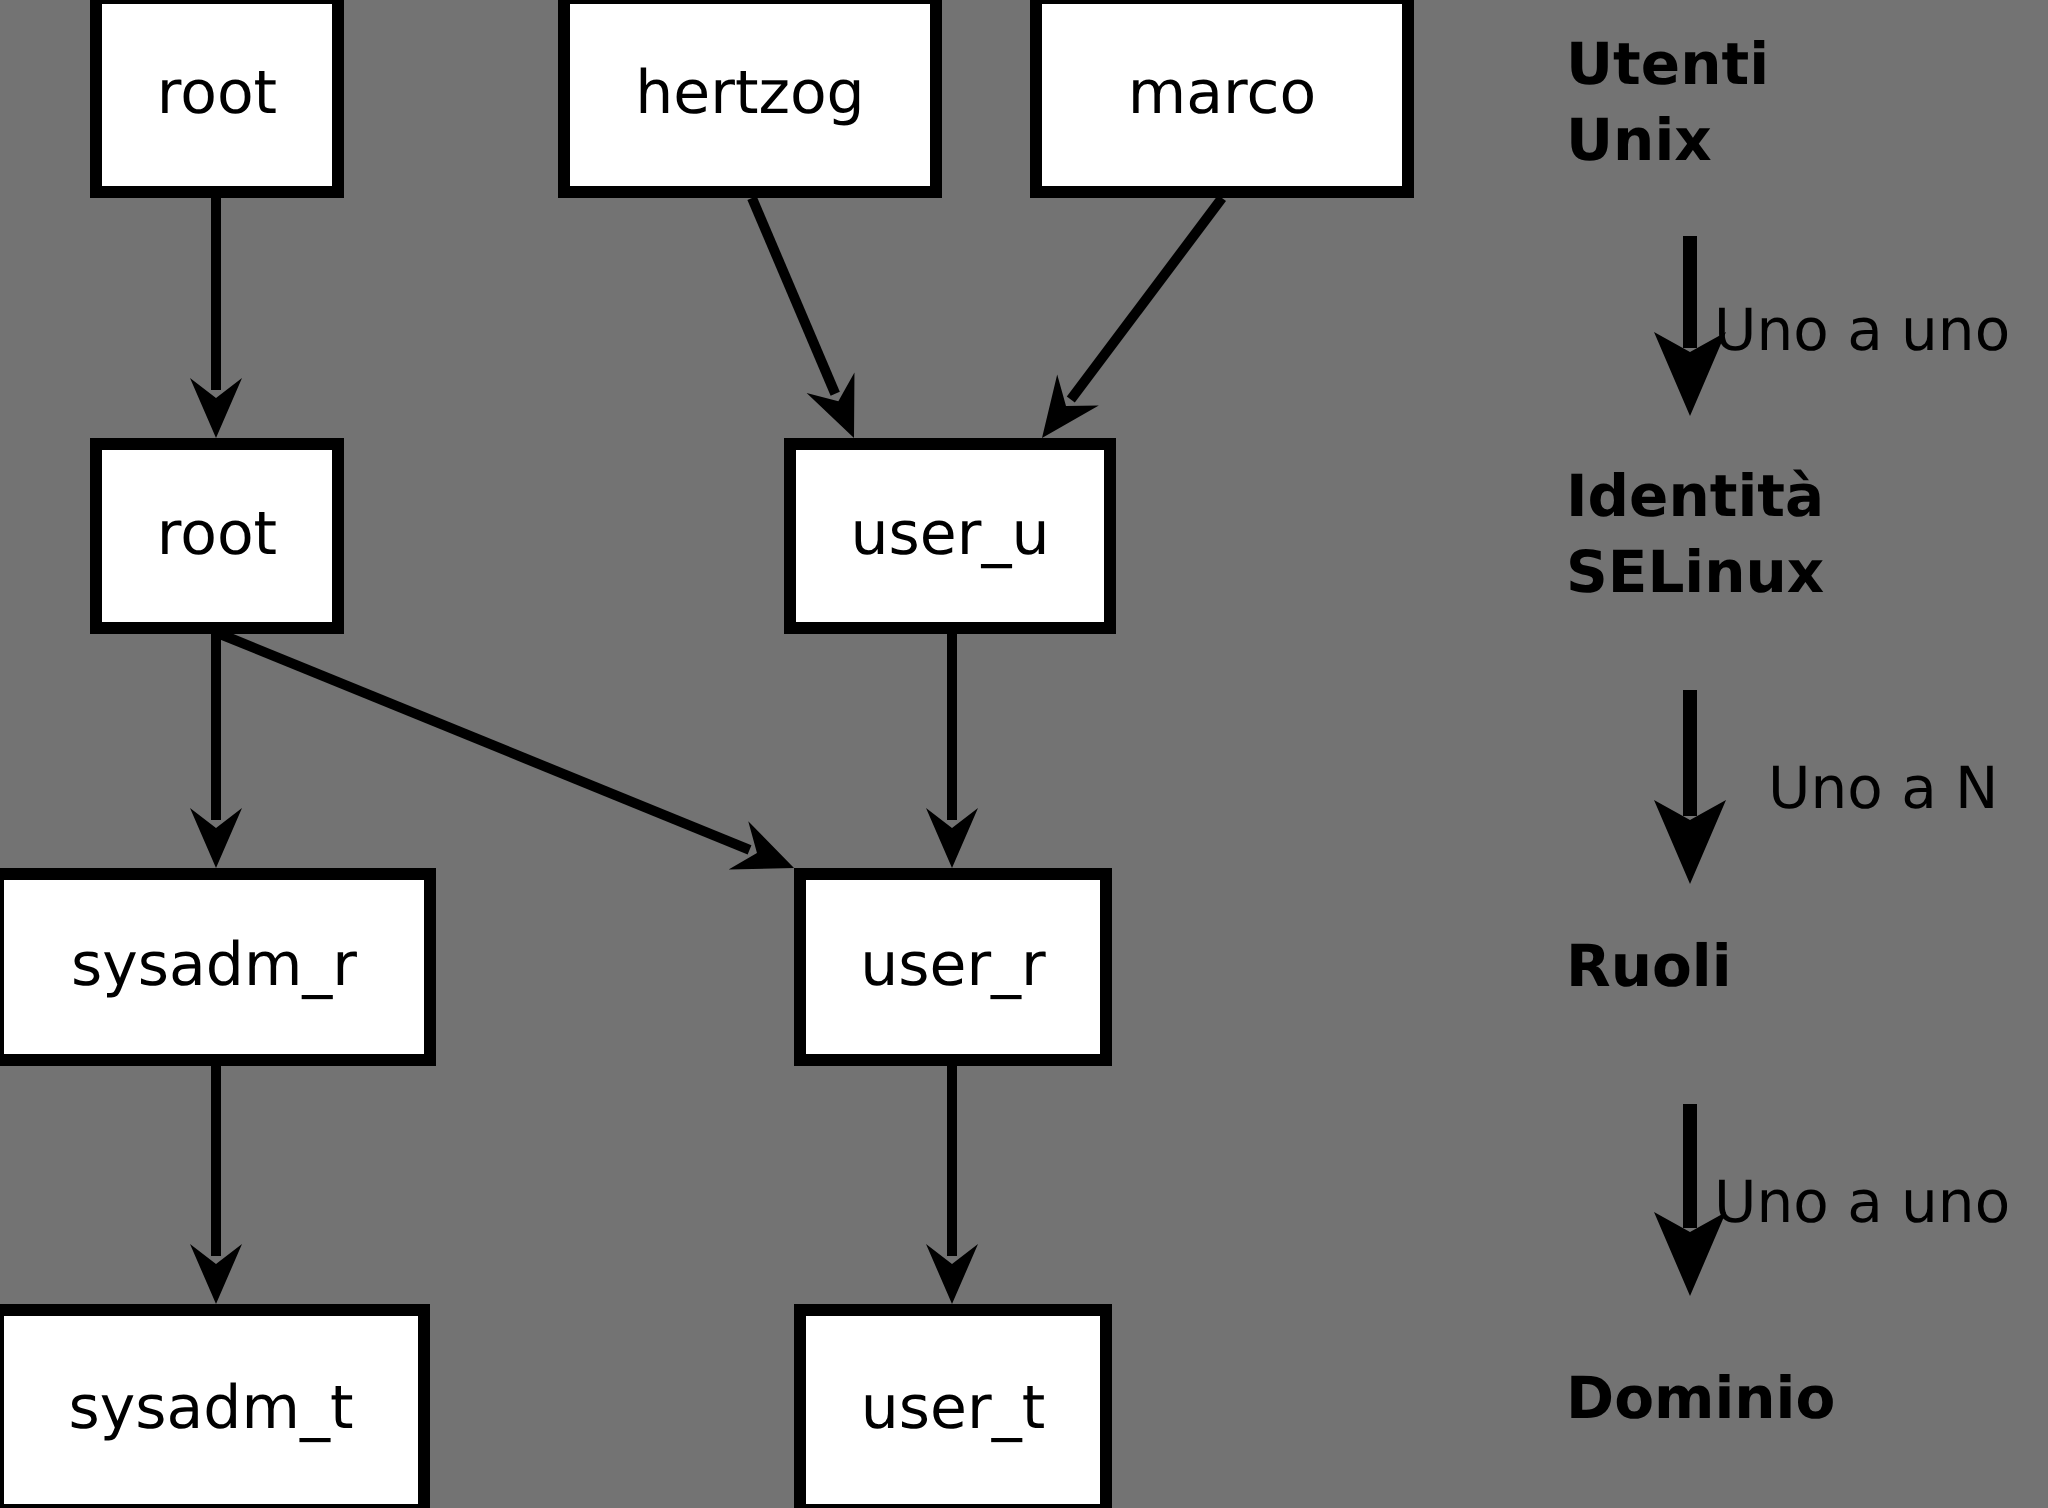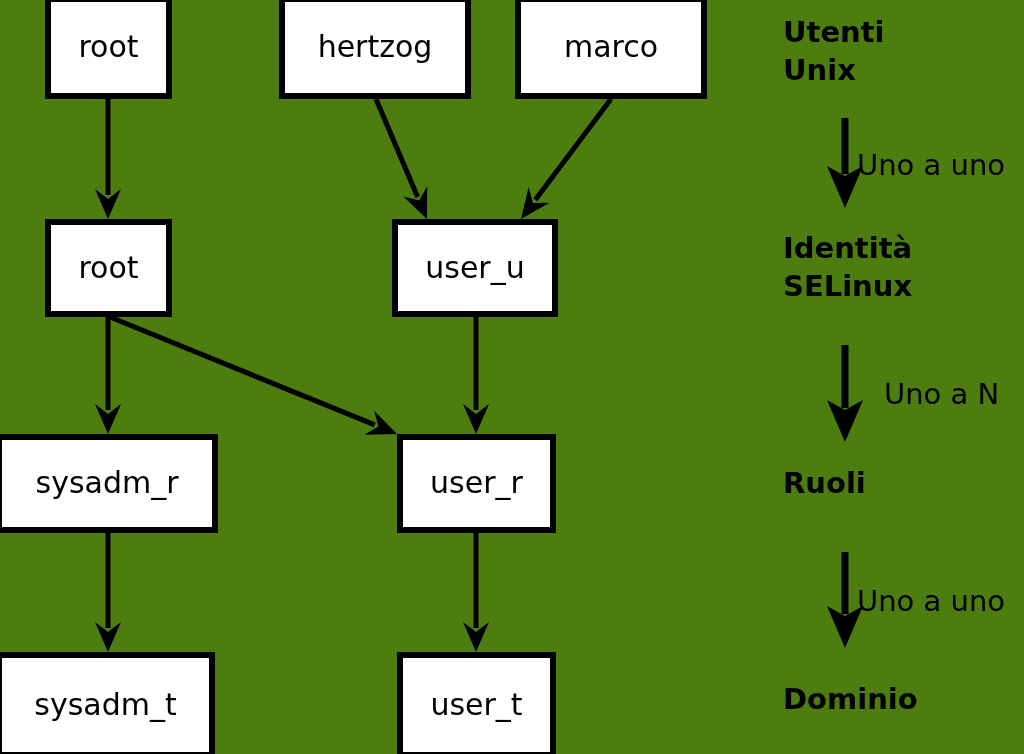--- a/index.html
+++ b/index.html
@@ -7,21 +7,21 @@
     padding: 0;
     background: #ffffff;
   }
   body {
     font-family: "DejaVu Sans", sans-serif;
   }
   #canvas {
     position: relative;
     width: 1024px;
     height: 754px;
-    background: #4d7c0f;
+    background: #737373;
     overflow: hidden;
     text-align: right;
   }
   #diagram-svg {
     position: absolute;
     left: 0;
     top: 0;
     width: 1024px;
     height: 754px;
   }

